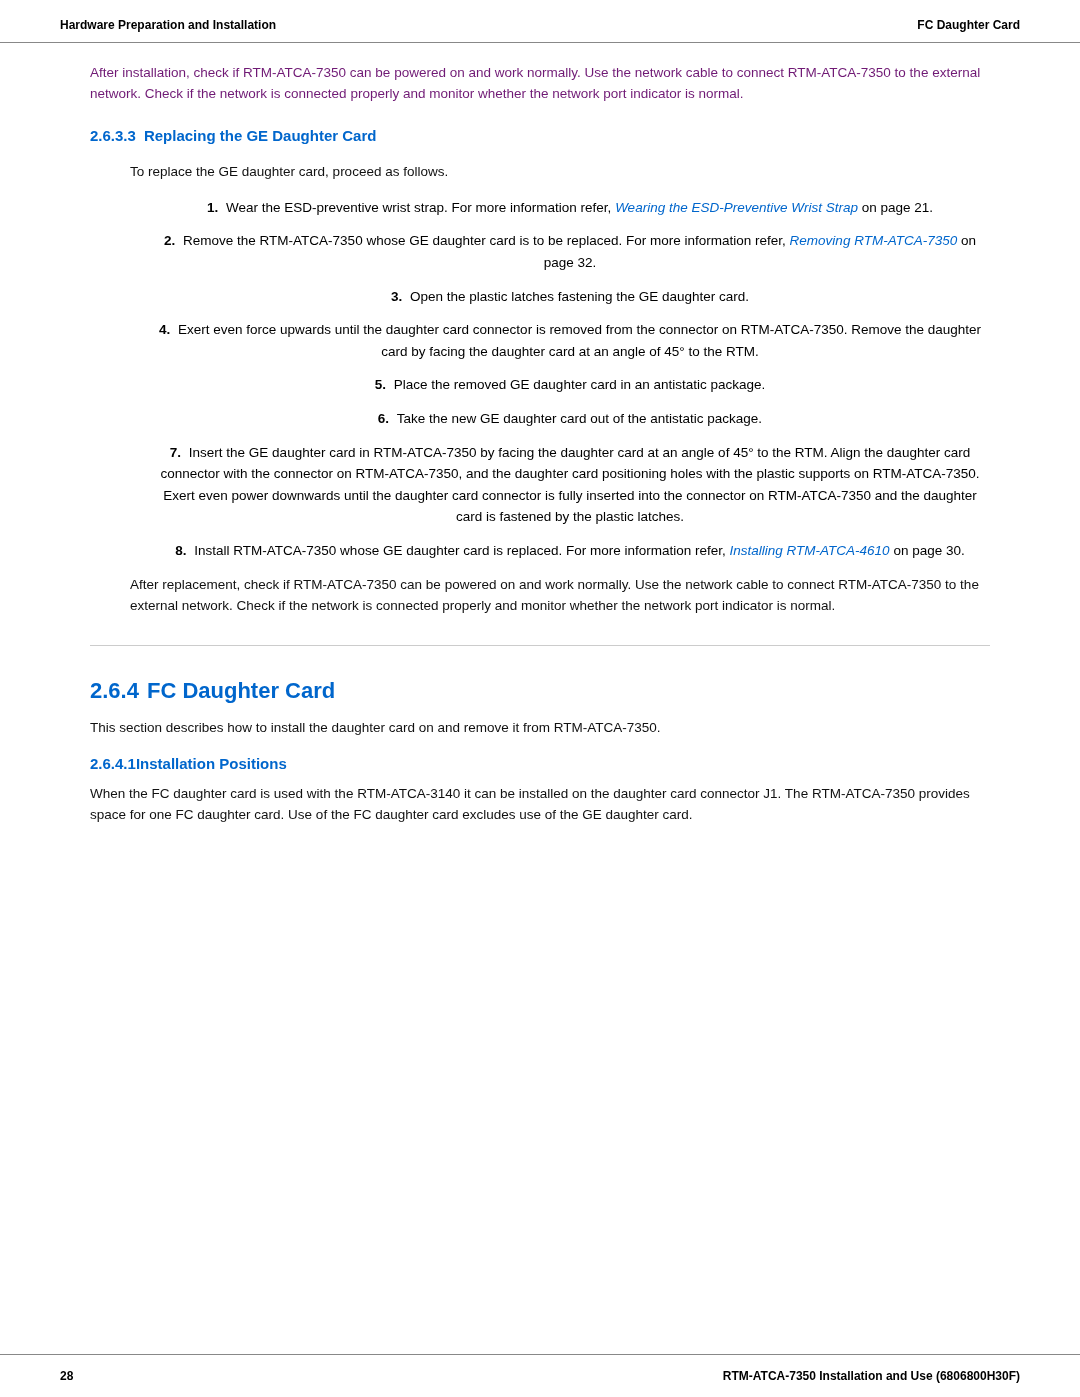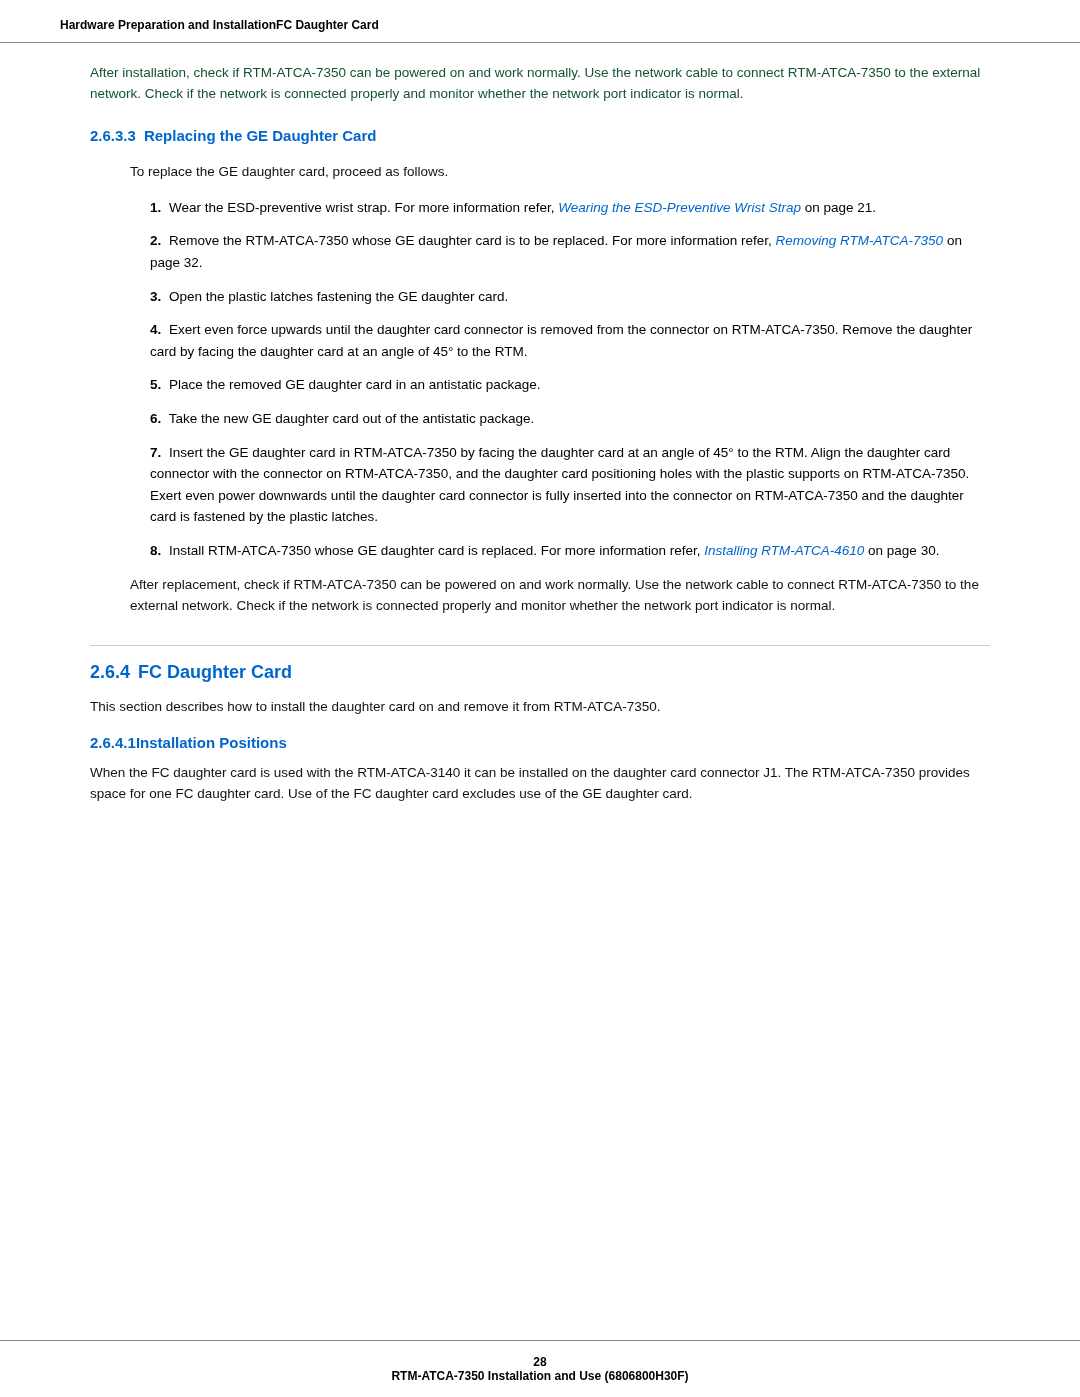--- a/index.html
+++ b/index.html
@@ -17,21 +17,21 @@
       width: 1080px;
       min-height: 1397px;
       padding: 0;
       display: flex;
       flex-direction: column;
     }
 
     
     .page-header {
       display: flex;
-      justify-content: flex-start;
+      justify-content: space-between;
       align-items: center;
       padding: 18px 60px 10px 60px;
       border-bottom: 1.5px solid #888;
       margin-bottom: 0;
     }
 
     .header-left {
       font-size: 12px;
       font-weight: bold;
       color: #000;
@@ -47,45 +47,45 @@
     .content {
       padding: 20px 90px 20px 90px;
       flex: 1;
     }
 
     
     .intro-para {
       font-size: 13.5px;
       line-height: 1.55;
       margin-bottom: 22px;
-      color: #14532d;
+      color: #701a75;
     }
 
     
     .section-heading-sub {
       font-size: 15px;
       font-weight: bold;
       color: #0066cc;
       margin-bottom: 18px;
       margin-top: 4px;
     }
 
     .section-heading-sub .section-num {
       margin-right: 8px;
     }
 
     
     .section-heading-main {
-      font-size: 18px;
+      font-size: 22px;
       font-weight: bold;
       color: #0066cc;
       margin-top: 28px;
       margin-bottom: 14px;
       border-top: 1px solid #ccc;
-      padding-top: 16px;
+      padding-top: 32px;
     }
 
     .section-heading-main .section-num {
       margin-right: 8px;
     }
 
     
     .section-heading-sub2 {
       font-size: 15px;
       font-weight: bold;
@@ -109,20 +109,21 @@
       margin-bottom: 14px;
     }
 
     .numbered-list li {
       font-size: 13.5px;
       line-height: 1.6;
       margin-bottom: 12px;
       list-style-type: none;
       position: relative;
       padding-left: 0;
+      text-align: center;
     }
 
     .numbered-list li .step-num {
       font-weight: bold;
       margin-right: 4px;
     }
 
     
     .blue-link {
       color: #0066cc;
@@ -148,21 +149,20 @@
     }
 
     
     .page-footer {
       display: flex;
       justify-content: space-between;
       align-items: center;
       padding: 14px 60px 14px 60px;
       border-top: 1.5px solid #888;
       margin-top: auto;
-      flex-direction: column;
     }
 
     .footer-left {
       font-size: 12px;
       font-weight: bold;
       color: #000;
     }
 
     .footer-right {
       font-size: 12px;

